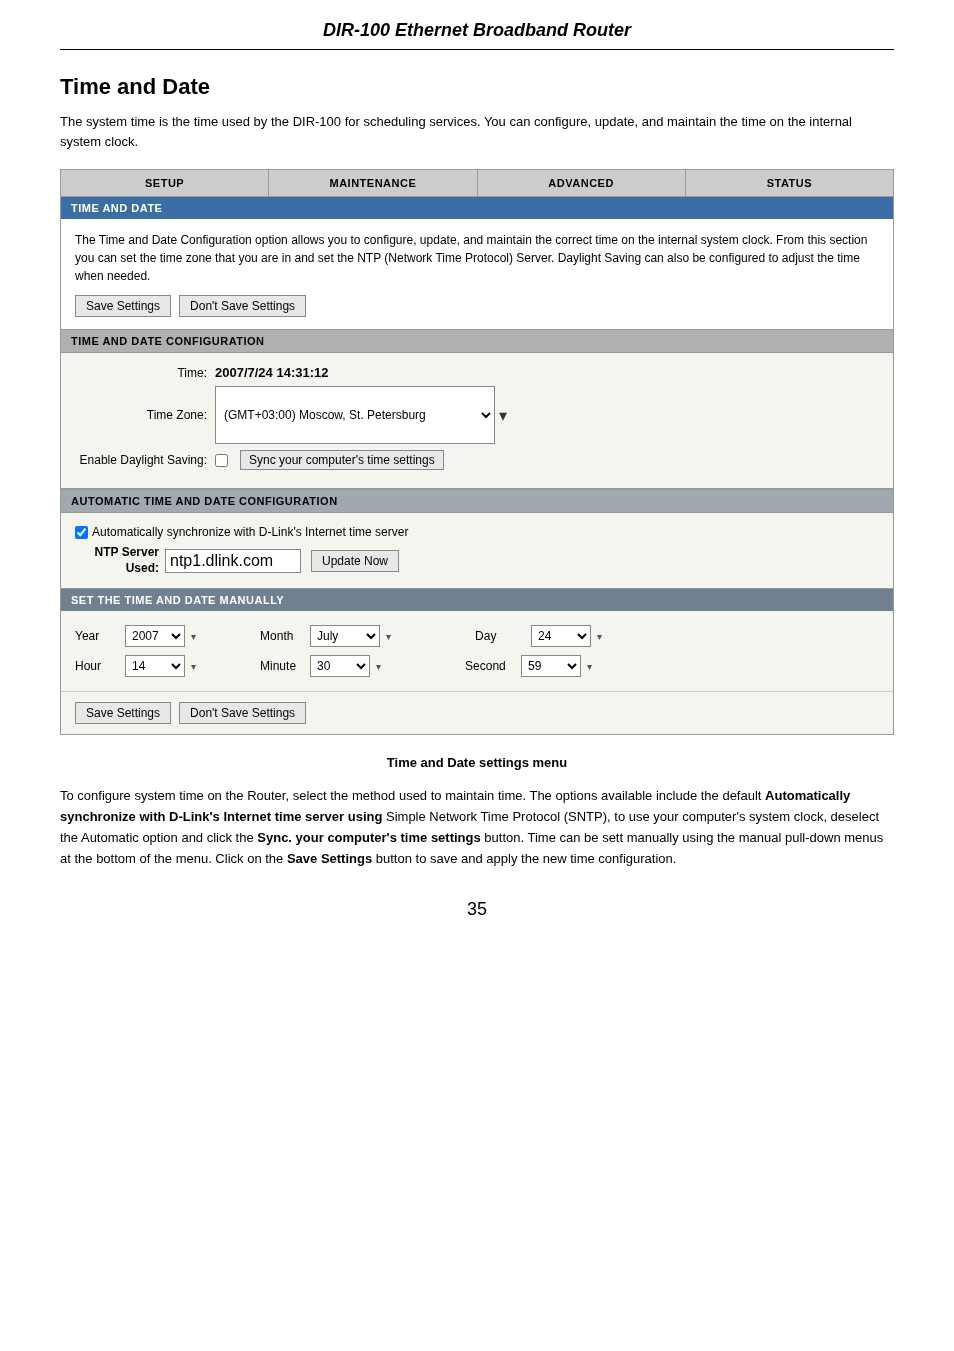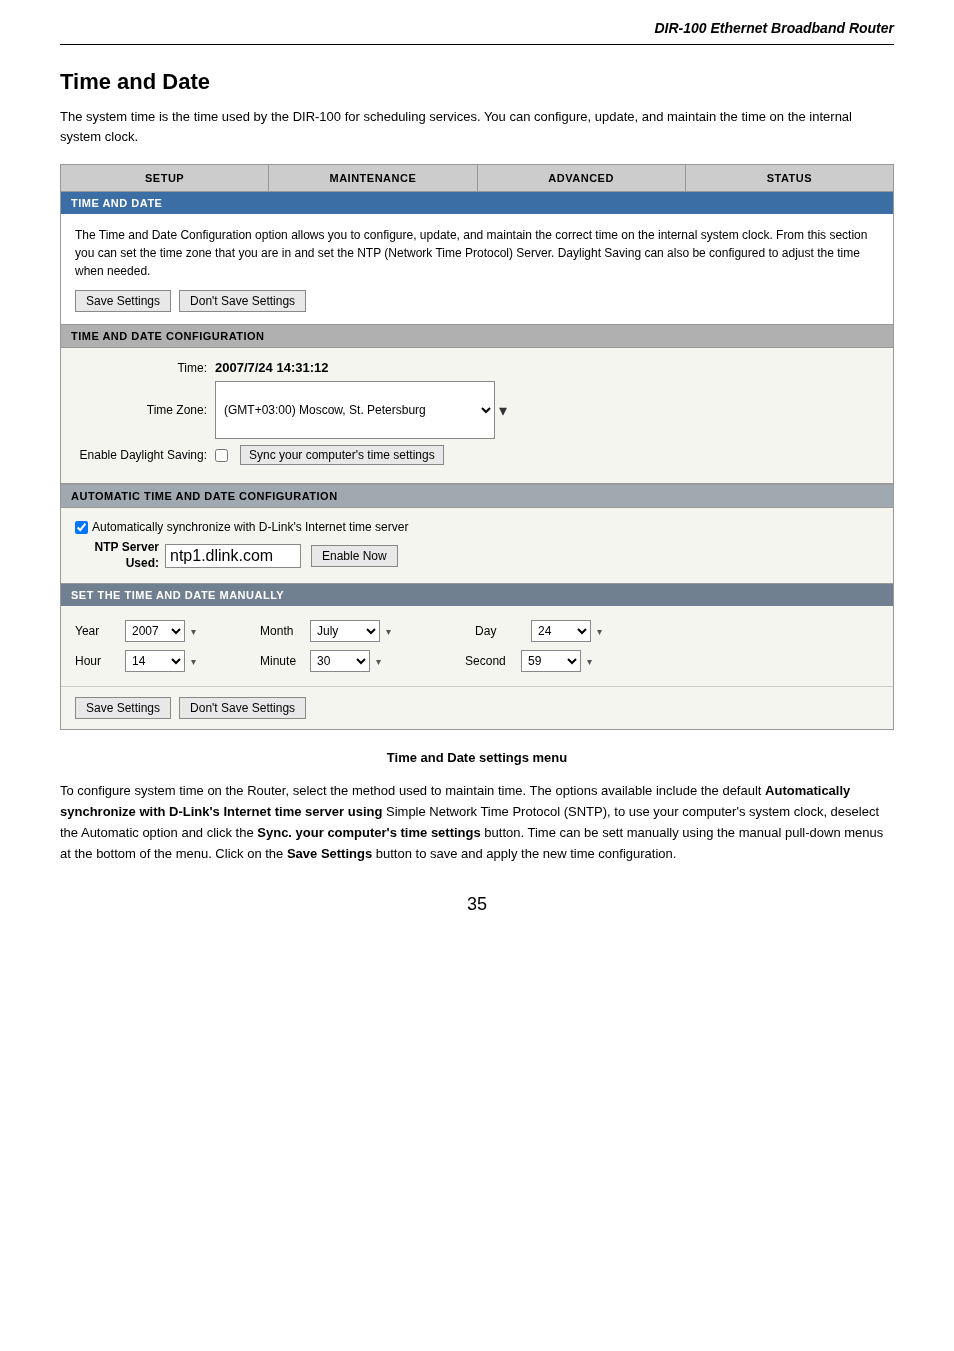--- a/index.html
+++ b/index.html
@@ -6,24 +6,24 @@
     body {
       font-family: Arial, sans-serif;
       font-size: 13px;
       background: #fff;
       color: #000;
       width: 954px;
       min-height: 1351px;
       padding: 20px 60px;
     }
     .page-header {
-      text-align: right;
+      text-align: center;
       font-style: italic;
       font-weight: bold;
-      font-size: 14px;
+      font-size: 18px;
       border-bottom: 1px solid #000;
       padding-bottom: 8px;
       margin-bottom: 24px;
     }
     .page-title {
       font-size: 22px;
       font-weight: bold;
       margin-bottom: 12px;
     }
     .intro-text {
@@ -328,21 +328,21 @@
       <div class="auto-checkbox-row">
         <input type="checkbox" checked="" style="">
         <span>Automatically synchronize with D-Link's Internet time server</span>
       </div>
       <div class="ntp-row">
         <div style="width:90px; text-align:right; padding-right:6px; font-weight:bold; font-size:12px; line-height:1.3;">
           <span>NTP Server</span><br>
           <span>Used:</span>
         </div>
         <input class="ntp-input" type="text" value="ntp1.dlink.com" style="">
-        <button class="update-btn">Enable Now</button>
+        <button class="update-btn">Update Now</button>
       </div>
     </div>
   </div>
 
   <div>
     <div class="manual-section-header">
       <span>SET THE TIME AND DATE MANUALLY</span>
     </div>
     <div class="manual-section-body">
       <div class="manual-grid">

